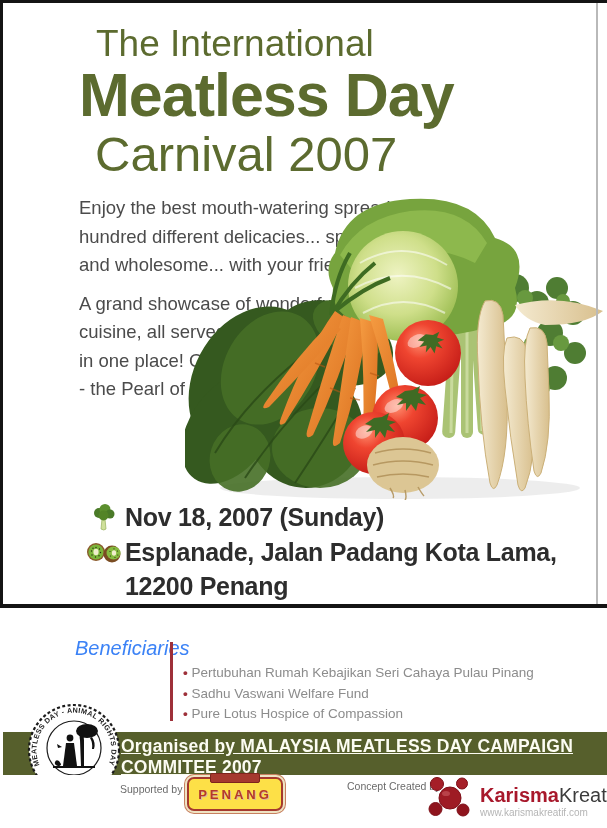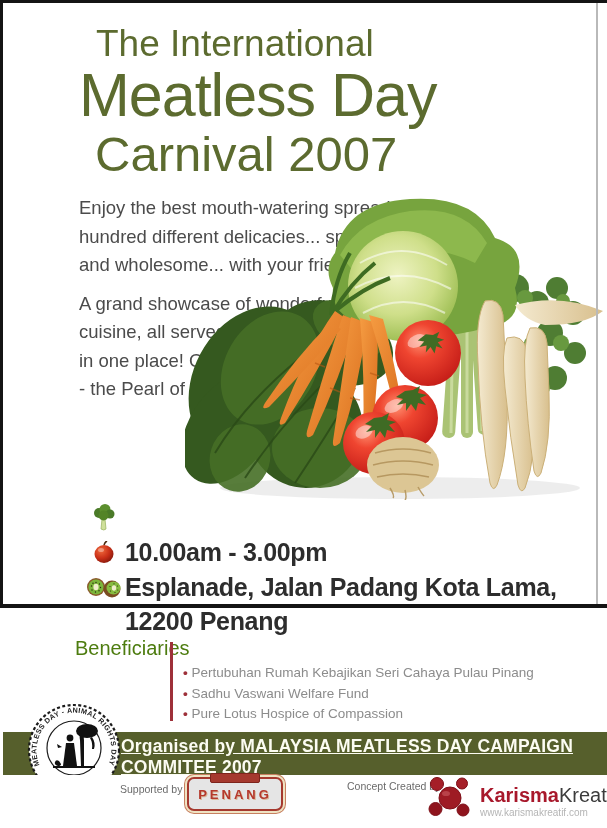--- a/index.html
+++ b/index.html
@@ -3,50 +3,50 @@
 <meta charset="utf-8">
 <style>
   html,body{margin:0;padding:0;background:#fff;}
   body{width:607px;height:828px;overflow:hidden;font-family:"Liberation Sans",sans-serif;}
   .poster{position:relative;width:607px;height:608px;background:#fff;box-sizing:border-box;
     border-left:3px solid #141414;border-top:3px solid #141414;border-bottom:4px solid #141414;}
   .right-rule{position:absolute;top:0;right:9px;width:2px;height:100%;background:#b9b9b9;}
   
   .title-block{position:absolute;left:76px;top:22px;color:#5c6b2f;line-height:1;}
   .t1{display:block;margin-left:17px;font-size:37px;font-weight:400;letter-spacing:0;}
-  .t2{display:block;margin-top:3px;font-size:61px;font-weight:400;letter-spacing:-1px;}
+  .t2{display:block;margin-top:3px;font-size:61px;font-weight:700;letter-spacing:-1px;}
   .t3{display:block;margin-top:4px;margin-left:16px;font-size:49px;font-weight:400;}
   
   .intro{position:absolute;left:76px;top:191px;color:#4b4b4b;font-size:18.5px;}
   .intro .line{display:block;line-height:28.5px;}
   .para2{margin-top:10px;}
   
   .veg{position:absolute;left:182px;top:190px;}
   
   .events{position:absolute;left:80px;top:497px;color:#2d2d2d;}
   .evrow{display:flex;align-items:center;min-height:35px;}
   .evicon{width:42px;display:flex;justify-content:center;align-items:center;flex:0 0 42px;}
   .evtext{font-size:25px;font-weight:600;letter-spacing:-0.3px;}
   .evcont{margin-left:42px;font-size:25px;font-weight:600;letter-spacing:-0.3px;line-height:32px;}
   
-  .ben-label{position:absolute;left:72px;top:634px;font-size:20px;color:#4d7c0f;}
+  .ben-label{position:absolute;left:72px;top:634px;font-size:20px;color:#3b82f6;font-style:italic;}
   .ben-divider{position:absolute;left:167px;top:639px;width:3px;height:79px;background:#9e3039;}
   .ben-list{position:absolute;left:180px;top:660px;font-size:13.5px;color:#8c8c8c;line-height:20.5px;}
   .ben-item::before{content:"• ";color:#9e3039;font-weight:bold;}
   
   .footer-bar{position:absolute;left:0;top:729px;width:100%;height:44px;background:#565f2c;box-sizing:border-box;padding-left:118px;}
   .f1{display:block;margin-top:4px;font-size:17.5px;font-weight:700;color:#fcfcf2;letter-spacing:0.2px;text-decoration:underline;}
   .f2{display:flex;gap:30px;margin-top:3px;font-size:13.5px;color:#f1f1e4;}
   
   .stamp{position:absolute;left:23px;top:697px;}
   
   .credits{position:absolute;left:0;top:772px;width:100%;height:52px;background:#fff;}
   .supported{position:absolute;left:117px;top:8px;font-size:10.5px;color:#6b6b6b;text-align:right;}
   .concept{position:absolute;left:344px;top:5px;font-size:10.5px;color:#6b6b6b;}
-  .penang-logo{position:absolute;left:184px;top:2px;width:92px;height:30px;background:#e5e5e5;
+  .penang-logo{position:absolute;left:184px;top:2px;width:92px;height:30px;background:#fde047;
     border:2px solid #a5392e;border-radius:7px;box-shadow:0 0 0 2px #efe3c3,0 0 0 3px #c77f5f;
     display:flex;align-items:center;justify-content:center;}
   .penang-banner{position:absolute;left:50%;top:-6px;transform:translateX(-50%);width:48px;height:8px;
     background:#a5392e;border-radius:2px;border:1px solid #7d241c;}
   .penang-text{font-size:13px;font-weight:700;color:#b5392c;letter-spacing:3px;text-shadow:1px 1px 0 #d9b89a;}
   .karisma{position:absolute;left:424px;top:1px;}
   .karisma-text{position:absolute;left:477px;top:10px;line-height:1;}
   .kbold{font-size:20px;font-weight:700;color:#a8182b;text-align:center;}
   .kreg{font-size:20px;font-weight:400;color:#3c3c3c;}
   .kurl{display:block;margin-top:3px;font-size:10px;color:#b5b5b5;}
@@ -214,37 +214,21 @@
     <div class="evrow">
       <span class="evicon">
         <svg width="24" height="27" viewBox="0 0 24 27">
           <path d="M10,15 L9,25 Q12,27 14,25 L13,15 Z" fill="#cfe09a" stroke="#9fb86a" stroke-width="0.8"></path>
           <circle cx="7" cy="9" r="5" fill="#4a7a28"></circle>
             <circle cx="13" cy="5.5" r="5.5" fill="#5c8f2e"></circle>
           <circle cx="18" cy="10" r="4.5" fill="#4a7a28"></circle>
             <circle cx="11.5" cy="11.5" r="5" fill="#538427"></circle>
         </svg>
       </span>
-    </div>
-    <div class="evrow">
-      <span class="evicon">
-        <svg width="22" height="23" viewBox="0 0 22 23">
-          <defs>
-              <radialGradient id="apG" cx="35%" cy="30%" r="80%">
-            <stop offset="0%" stop-color="#f06a3c"></stop>
-                <stop offset="55%" stop-color="#c92f17"></stop>
-                <stop offset="100%" stop-color="#7e160b"></stop>
-          </radialGradient>
-            </defs>
-          <path d="M11,4 Q12,1 14,0" stroke="#4a2a10" stroke-width="1.6" fill="none"></path>
-          <ellipse cx="11" cy="13" rx="9.5" ry="9" fill="url(#apG)"></ellipse>
-          <ellipse cx="8" cy="9" rx="3" ry="2" fill="#ffffff" opacity="0.35"></ellipse>
-        </svg>
-      </span>
-      <span class="evtext">10.00am - 3.00pm</span>
+      <span class="evtext">Nov 18, 2007 (Sunday)</span>
     </div>
     <div class="evrow">
       <span class="evicon">
         <svg width="36" height="22" viewBox="0 0 36 22">
           <circle cx="10" cy="10" r="9" fill="#8a5a2b"></circle>
           <circle cx="10" cy="10" r="7.6" fill="#7bb53a"></circle>
           <ellipse cx="10" cy="10" rx="2.6" ry="3.2" fill="#f0eecb"></ellipse>
           <g fill="#2b2b12">
               <circle cx="10" cy="5.5" r="0.7"></circle>
               <circle cx="13.5" cy="7" r="0.7"></circle>

